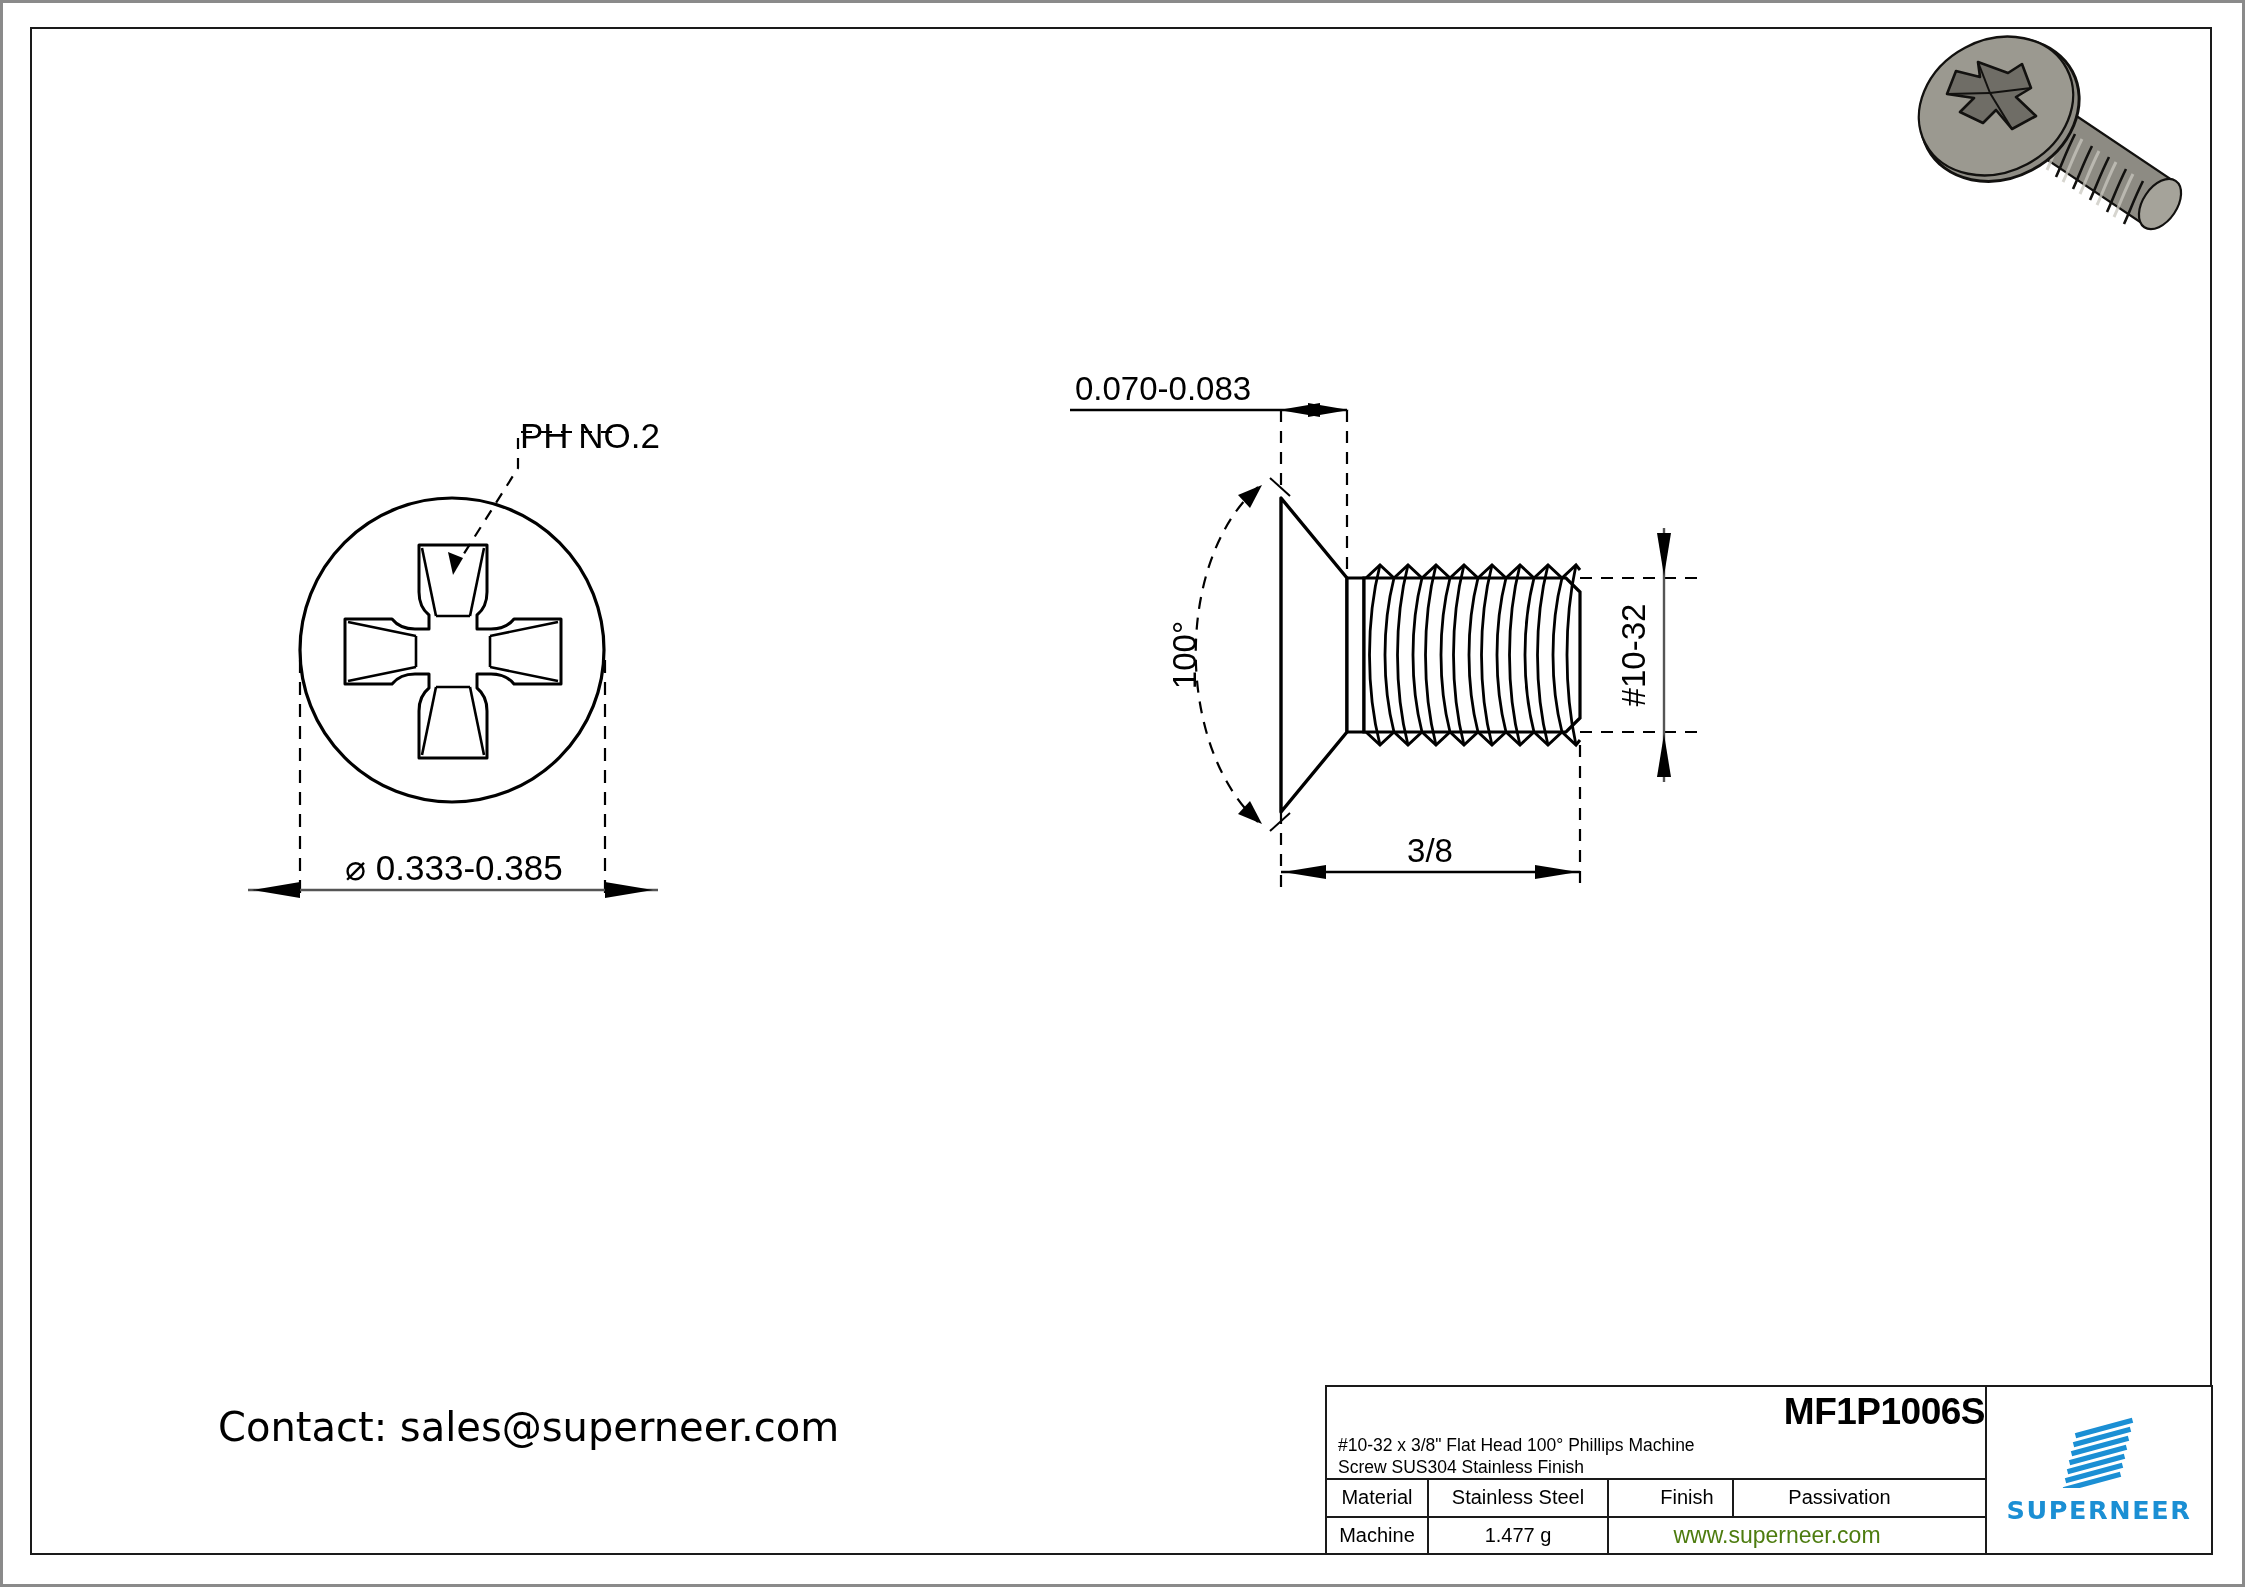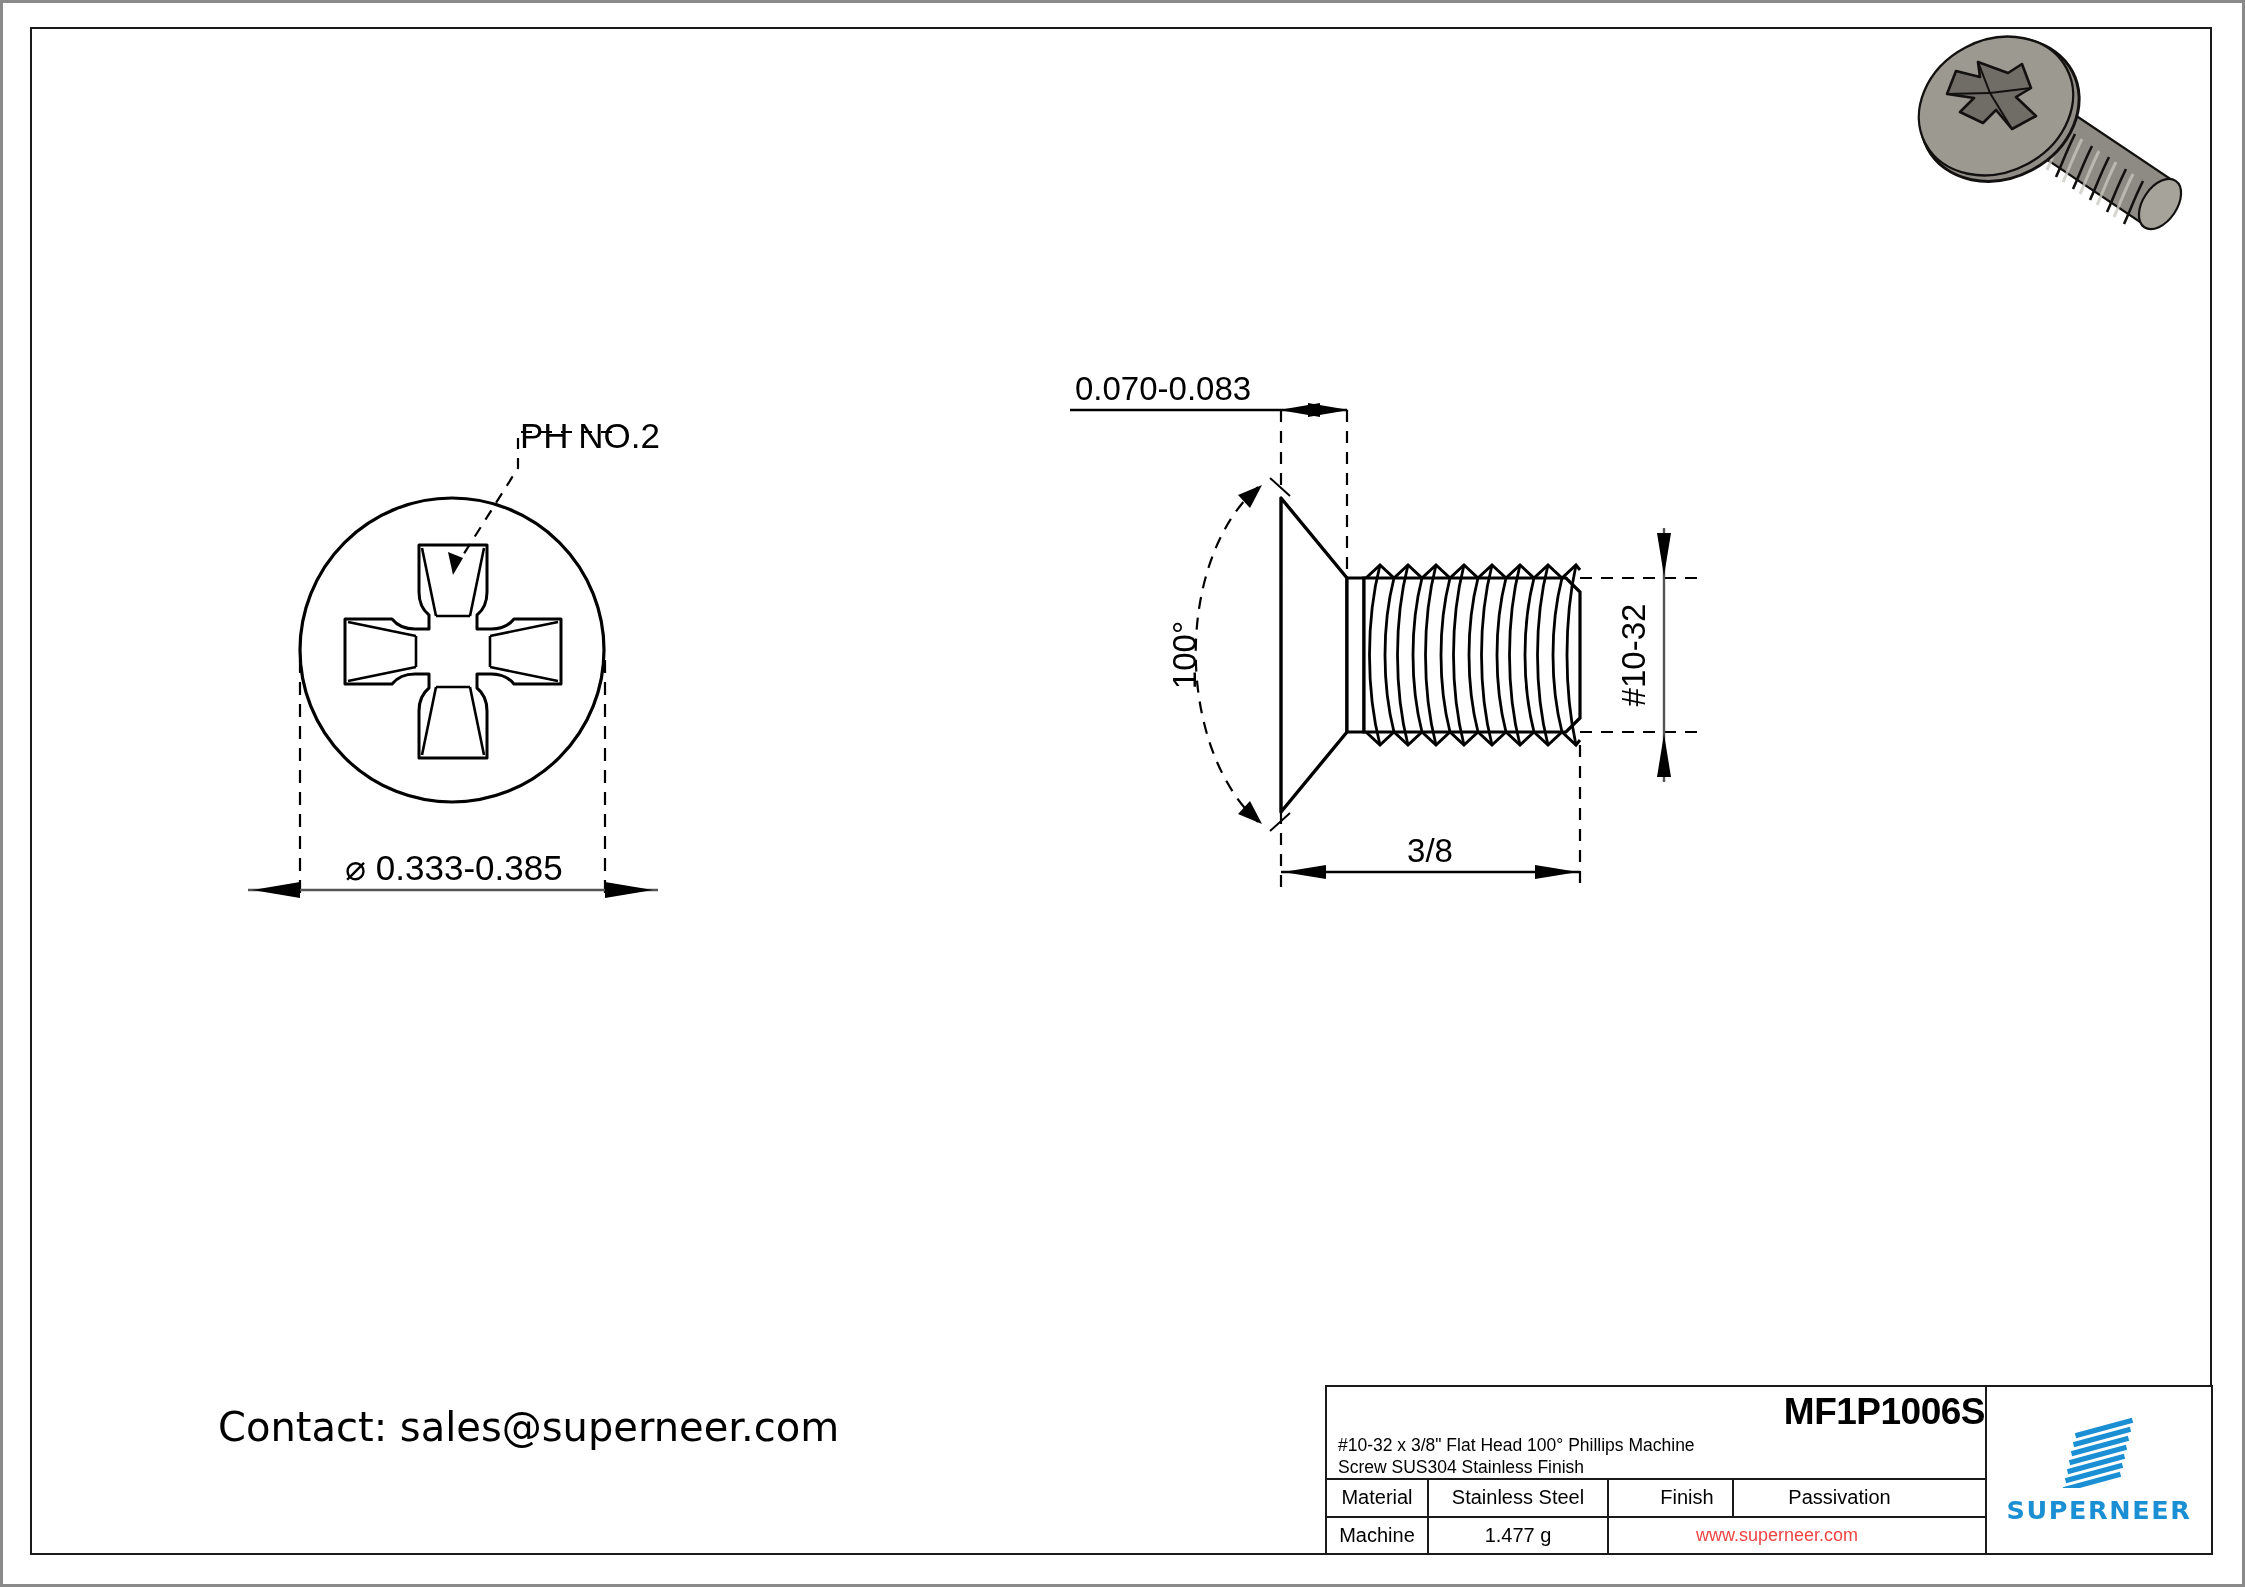--- a/index.html
+++ b/index.html
@@ -29,21 +29,21 @@
        box-sizing:border-box;text-align:right;}
   .tb-row:last-child{border-bottom:none;}
   .tb-cell{display:flex;align-items:center;justify-content:center;
        font-size:20px;color:#000;border-right:2px solid #1a1a1a;
        box-sizing:border-box;height:100%;}
   .tb-cell:last-child{border-right:none;}
   .c-label{width:102px;}
   .c-value{width:180px;}
   .c-finlabel{width:125px;padding-left:33px;}
   .c-finvalue{width:211px;}
-  .c-web{width:336px;color:#ef4444;font-size:18px;}
+  .c-web{width:336px;color:#4d7c0f;font-size:23px;}
   #tb-logo{width:224px;display:flex;flex-direction:column;
        align-items:center;justify-content:center;border-radius:8px;}
   #logo-mark{width:86px;height:72px;}
   #logo-word{font-size:25.5px;font-weight:bold;color:#1b8fd4;
        letter-spacing:1.6px;margin-top:7px;font-family:"DejaVu Sans",sans-serif;}
   
   #contact{position:absolute;left:218px;top:1404px;font-size:40px;
        color:#000;font-family:"DejaVu Sans",sans-serif;white-space:nowrap;}
 </style>
 </head>

